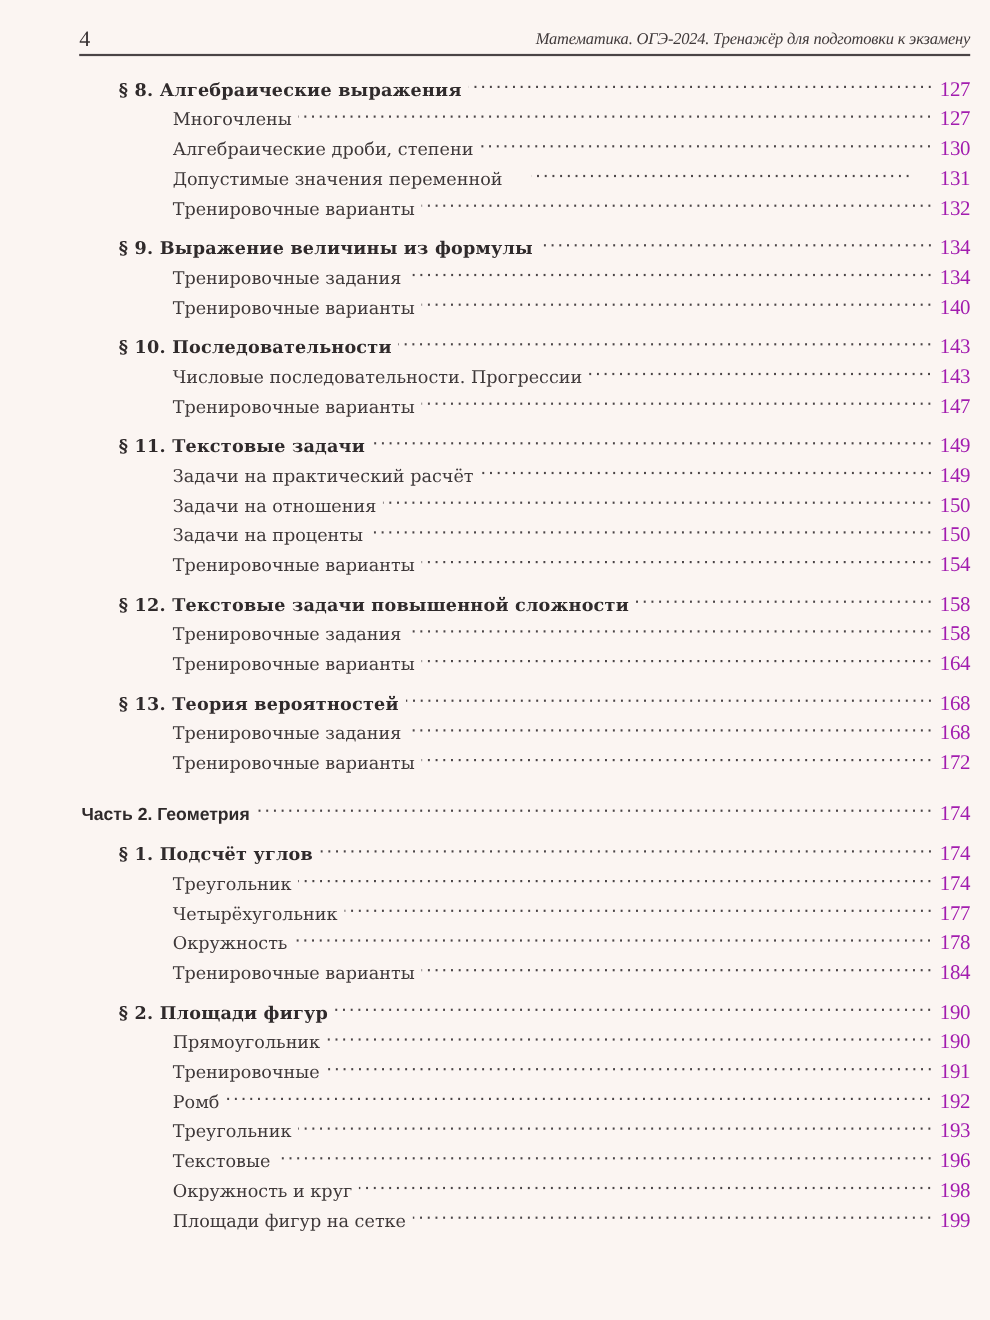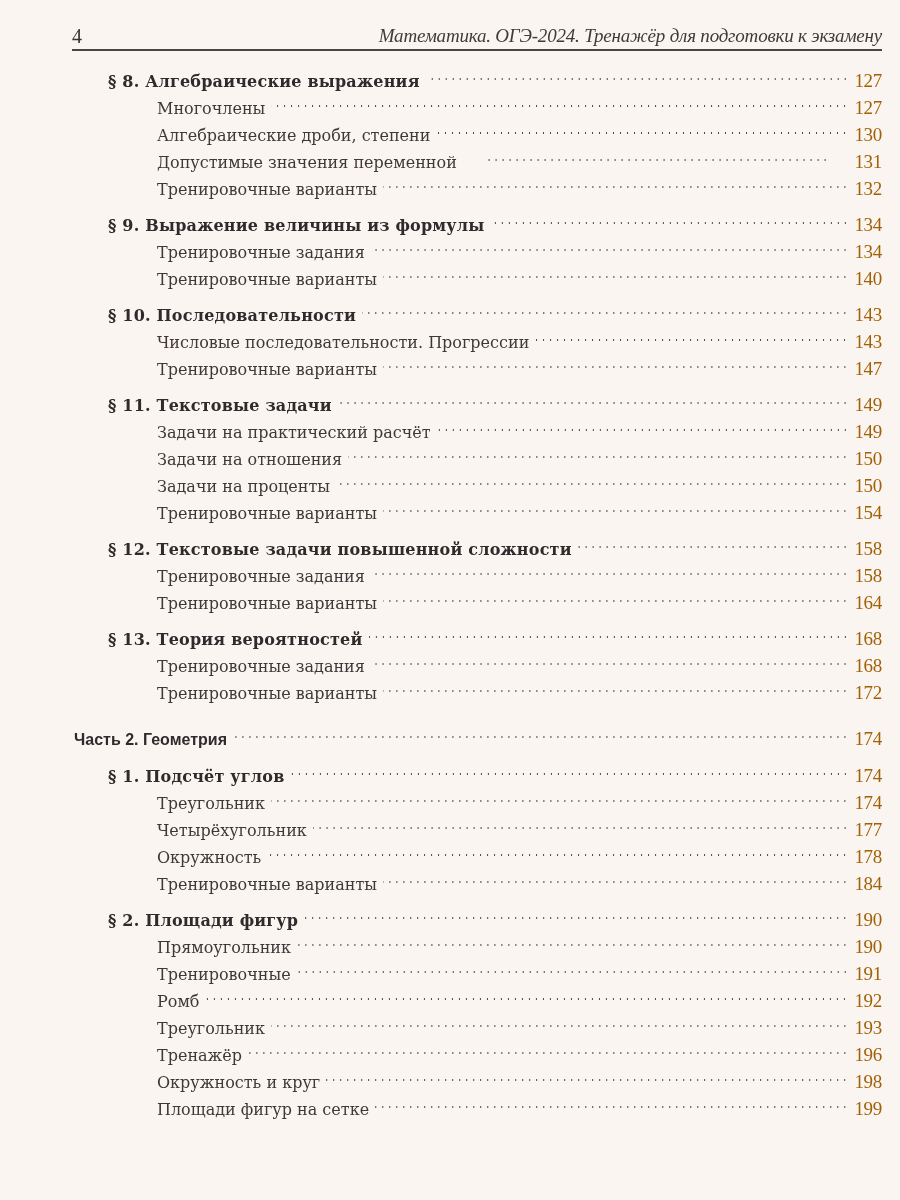--- a/index.html
+++ b/index.html
@@ -30,21 +30,21 @@
     }
     .page-num {
       font-family: "Liberation Serif", serif;
       font-size: 20px;
       line-height: 20px;
       margin-bottom: 1px;
     }
     .running-title {
       font-family: "Liberation Serif", serif;
       font-style: italic;
-      font-size: 19px;
+      font-size: 15px;
       line-height: 20px;
       letter-spacing: -0.2px;
       color: #403a3b;
       margin-bottom: 1px;
     }
     .toc {
       position: absolute;
       left: 0;
       top: 63px;
       width: 900px;
@@ -80,21 +80,21 @@
       background-size: 7px 2px;
       background-repeat: repeat-x;
       background-position: right center;
     }
     .row .page {
       flex: 0 0 auto;
       padding-left: 6px;
       font-family: "Liberation Serif", serif;
       font-size: 19px;
       letter-spacing: -0.3px;
-      color: #a16207;
+      color: #a21caf;
     }
     .row.section .label {
       font-weight: bold;
       font-size: 16px;
       color: #2f2a2b;
       letter-spacing: 0.2px;
     }
     .row.part .label {
       font-weight: bold;
       font-size: 16px;
@@ -277,21 +277,21 @@
       <span class="label">Ромб</span>
       <span class="leader"></span>
       <span class="page">192</span>
     </div>
     <div class="row sub lvl-sub" style="top: 1010px;">
       <span class="label">Треугольник</span>
       <span class="leader"></span>
       <span class="page">193</span>
     </div>
     <div class="row sub lvl-sub" style="top: 1037px;">
-      <span class="label">Тренажёр</span>
+      <span class="label">Текстовые</span>
       <span class="leader"></span>
       <span class="page">196</span>
     </div>
     <div class="row sub lvl-sub" style="top: 1064px;">
       <span class="label">Окружность и круг</span>
       <span class="leader"></span>
       <span class="page">198</span>
     </div>
     <div class="row sub lvl-sub" style="top: 1091px;">
       <span class="label">Площади фигур на сетке</span>

